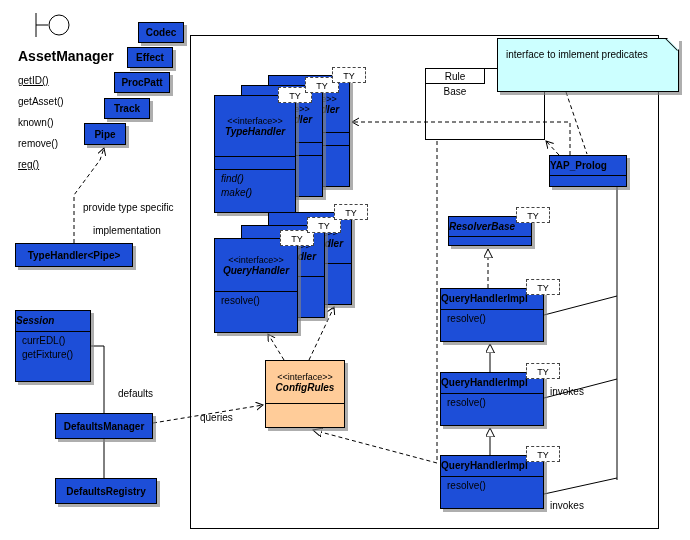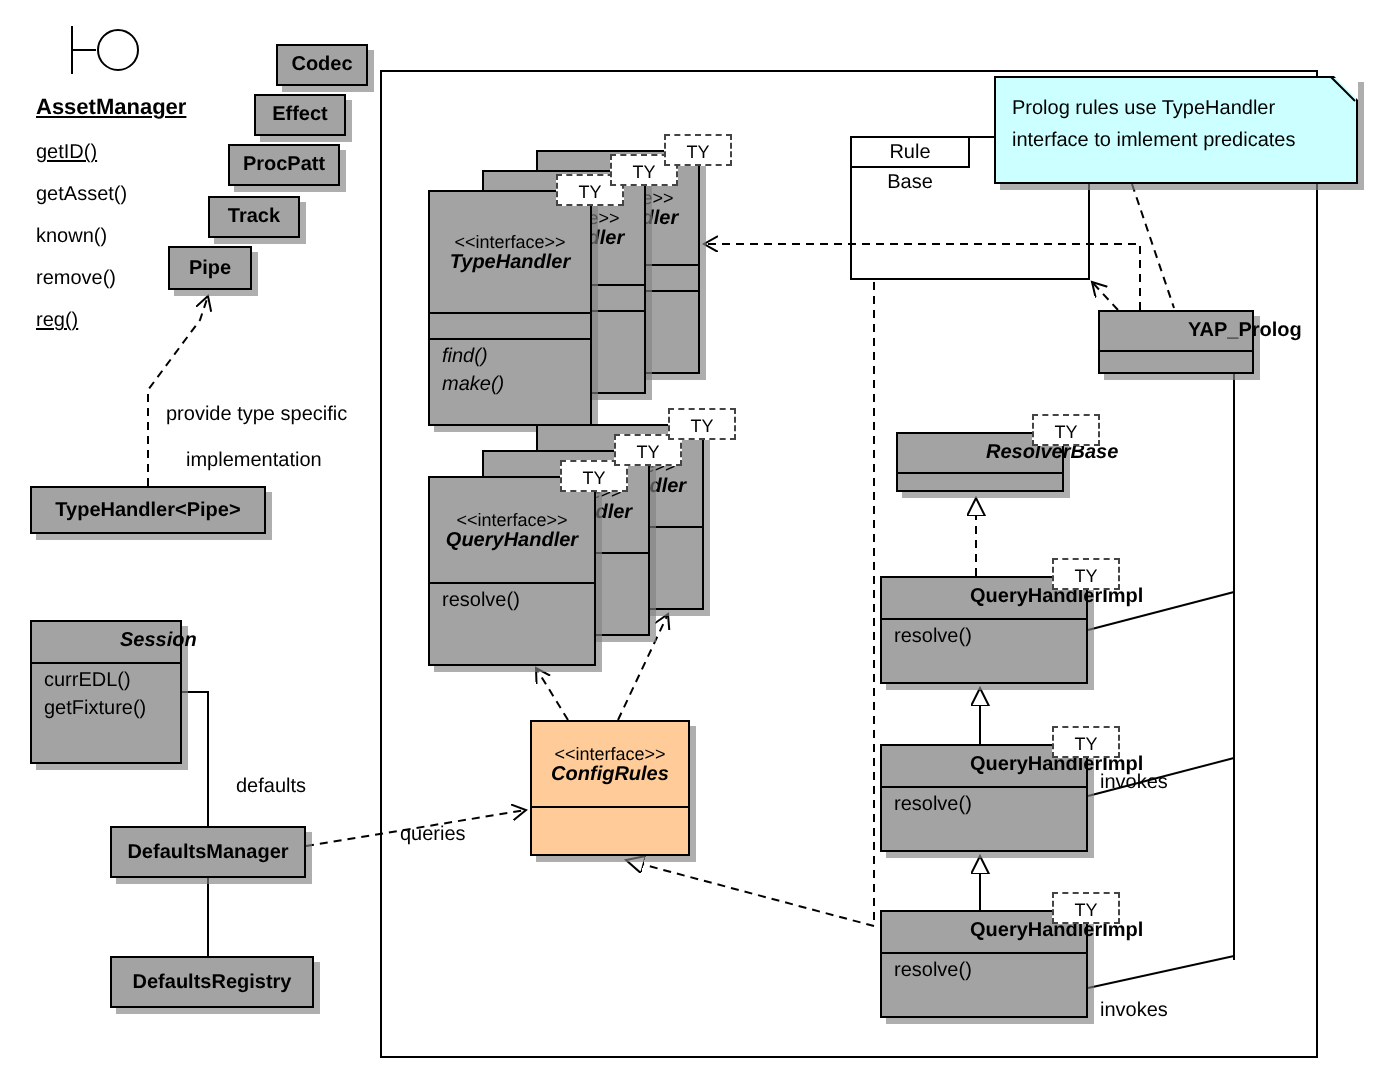--- a/index.html
+++ b/index.html
@@ -2,35 +2,35 @@
 <html><head>
 <meta charset="utf-8">
 <style>
   html,body { margin:0; padding:0; background:#fff; }
   #canvas {
     position:relative; width:690px; height:540px; background:#fff;
     font-family:"Liberation Sans", sans-serif; color:#000; overflow:hidden;
   }
   
   .box {
-    position:absolute; background:#a3a3a3; border:1px solid #000;
+    position:absolute; background:#1d4ed8; border:1px solid #000;
     box-shadow:3px 3px 0 rgba(130,130,130,.65); font-size:10px; box-sizing:border-box;
   }
   .single { display:flex; align-items:center; justify-content:center; }
   .bname { font-weight:bold; }
   .iname { font-weight:bold; font-style:italic; }
   .stereo { font-size:9px; }
   .if-title { display:flex; flex-direction:column; align-items:center; justify-content:center; text-align:center; }
   .cmp-sep { border-top:1px solid #000; }
   .meth div { padding:3px 0 0 6px; }
   .it { font-style:italic; }
-  .ctr { text-align:left;padding-left:44px; }
+  .ctr { text-align:left; }
   
   .am { position:absolute; font-size:10px; }
-  .am-title { font-weight:bold; font-size:11px; text-decoration:underline; padding-bottom:6px; }
+  .am-title { font-weight:bold; font-size:14px; padding-bottom:6px; }
   .am-methods div { line-height:21px; }
   .ul { text-decoration:underline; }
   
   .ty {
     position:absolute; width:34px; height:16px; line-height:16px; text-align:center;
     font-size:9px; background:#fff; border:1px dashed #444; box-sizing:border-box;
   }
   
   .frame { position:absolute; border:1px solid #000; box-sizing:border-box; }
   .frame-tab {
@@ -256,21 +256,20 @@
   <div class="ty" style="left:307px;top:217px;">TY</div>
   <div class="ty" style="left:334px;top:204px;">TY</div>
   <div class="ty" style="left:516px;top:207px;">TY</div>
   <div class="ty" style="left:526px;top:279px;">TY</div>
   <div class="ty" style="left:526px;top:363px;">TY</div>
   <div class="ty" style="left:526px;top:446px;">TY</div>
 
   <div class="note" style="left:497px;top:38px;width:182px;height:54px;">
     <div class="fold"></div>
     <div class="fold-line"></div>
-    <div>Prolog rules use TypeHandler</div>
     <div>interface to imlement predicates</div>
   </div>
 
   <div class="frame-tab" style="left:425px;top:68px;width:60px;">Rule Base</div>
 
   <div class="lbl" style="left:83px;top:202px;">provide type specific</div>
   <div class="lbl" style="left:93px;top:225px;">implementation</div>
   <div class="lbl" style="left:118px;top:388px;">defaults</div>
   <div class="lbl" style="left:200px;top:412px;">queries</div>
   <div class="lbl" style="left:550px;top:386px;">invokes</div>

